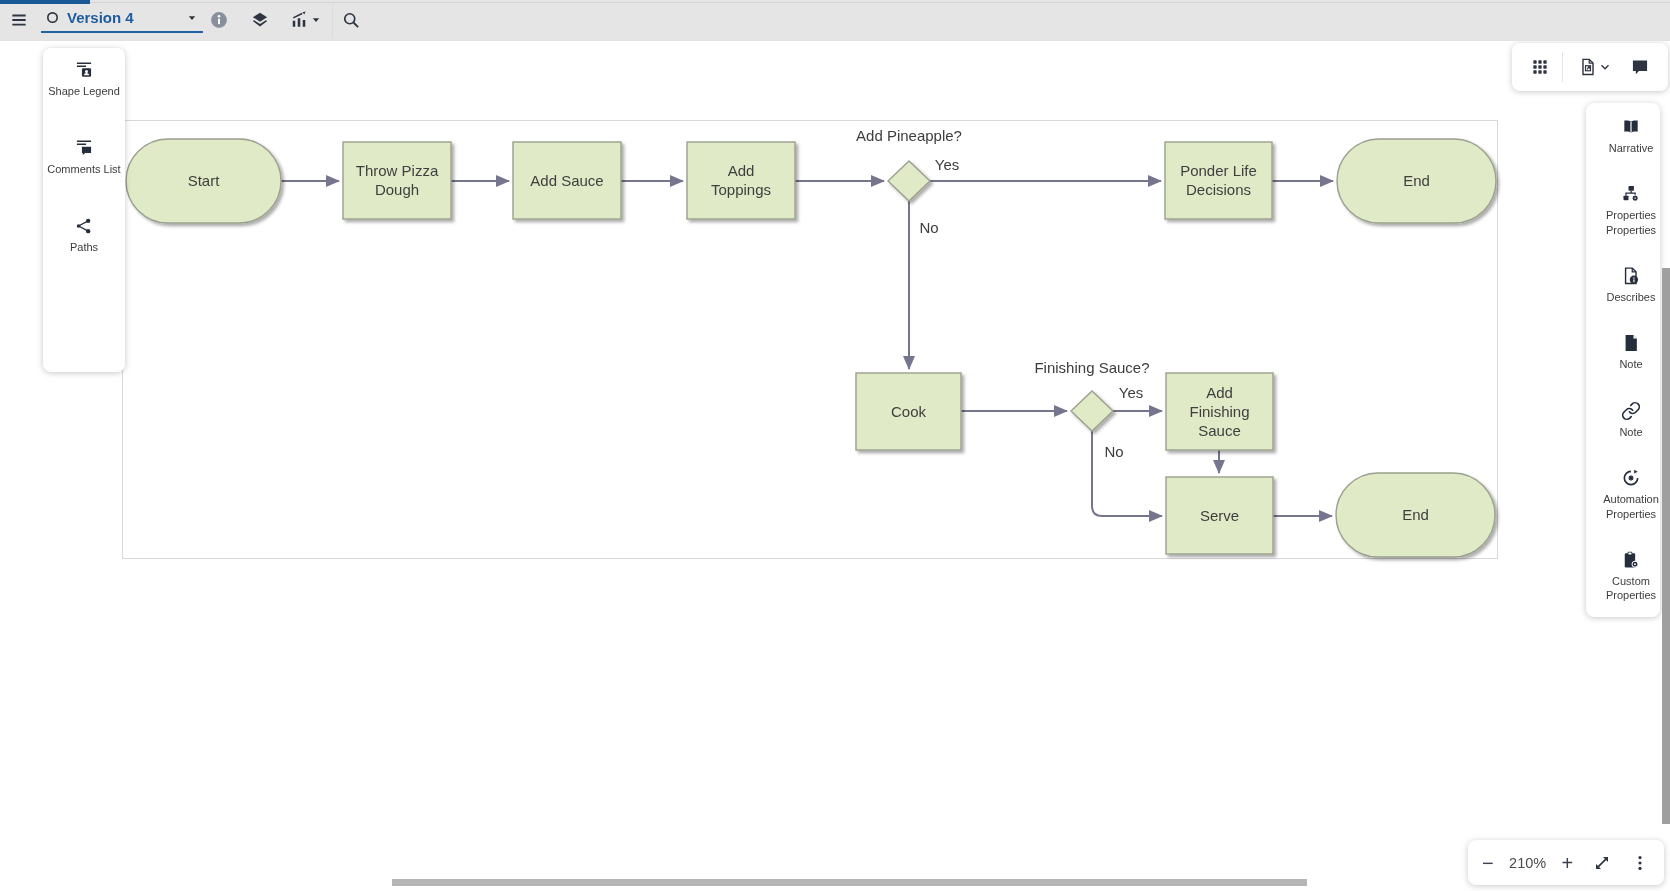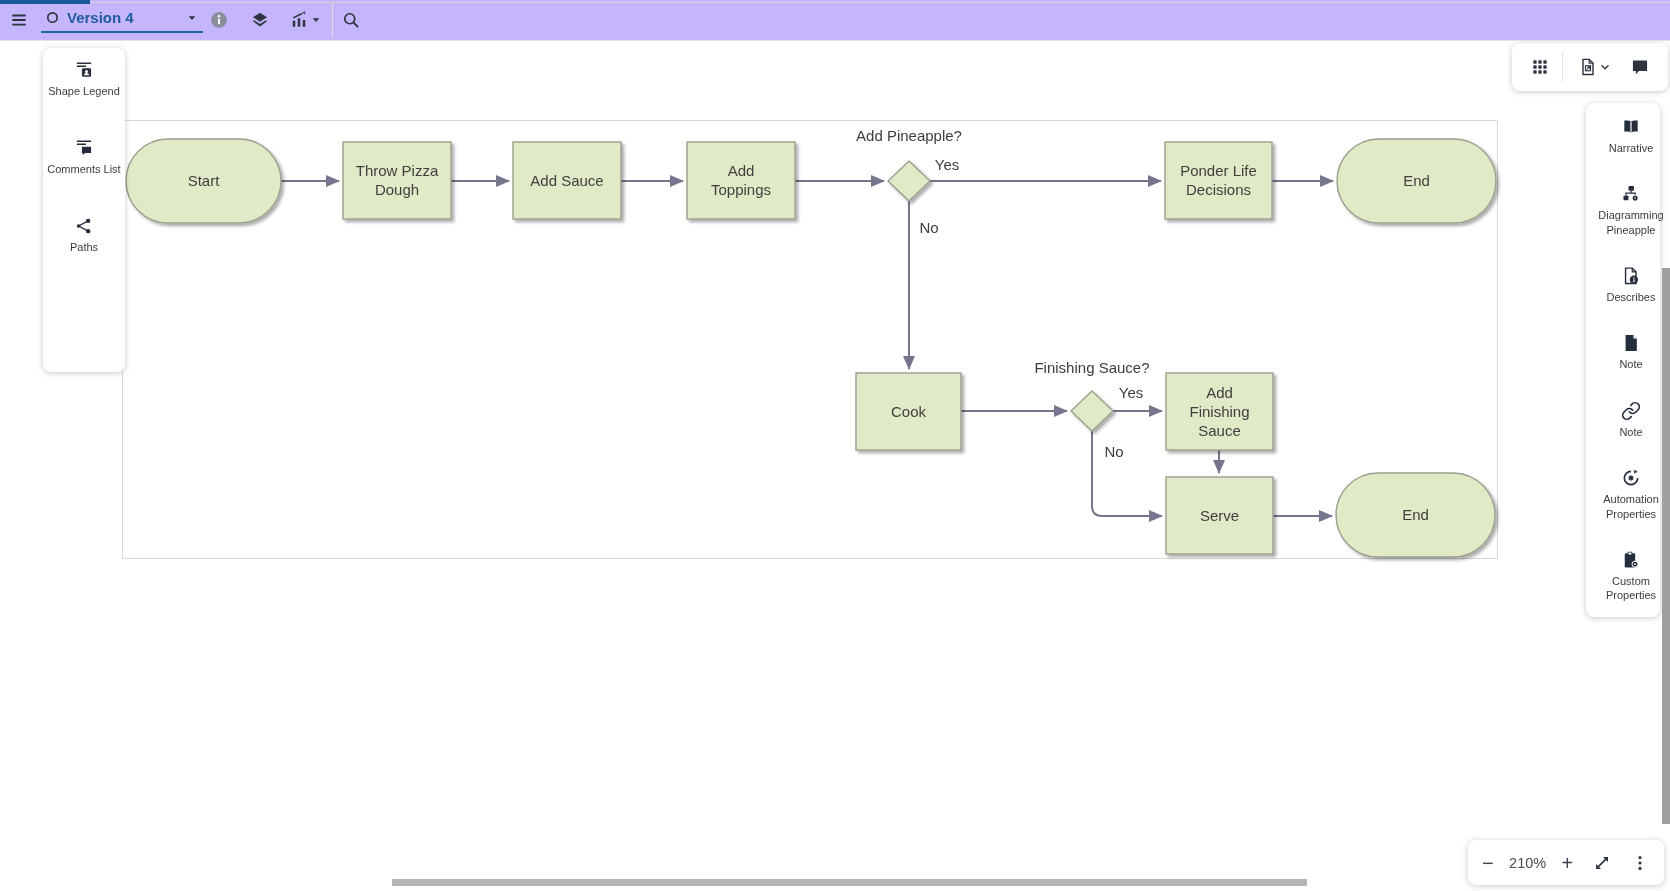--- a/index.html
+++ b/index.html
@@ -1,19 +1,19 @@
 <!DOCTYPE html>
 <html><head>
 <meta charset="utf-8">
 <style>
   html,body{margin:0;padding:0;background:#fff;}
   .stage{position:relative;width:1670px;height:891px;background:#ffffff;overflow:hidden;
          font-family:"Liberation Sans",sans-serif;color:#2e3440;}
   
-  .topbar{position:absolute;top:0;left:0;width:1670px;height:40px;background:#c4b5fd;
+  .topbar{position:absolute;top:0;left:0;width:1670px;height:40px;background:#e5e5e5;
           border-bottom:1px solid #e2e2e2;z-index:5;}
   .topline{position:absolute;top:2px;left:0;width:1670px;height:1px;background:#d4d4d4;z-index:6;}
   .bluebar{position:absolute;top:0;left:0;width:90px;height:4px;background:#1a5796;z-index:7;}
   button{background:none;border:none;padding:0;margin:0;cursor:pointer;color:#2e3440;font-family:inherit;}
   .tb-btn{position:absolute;width:26px;height:26px;display:flex;align-items:center;justify-content:center;}
   .ic{display:block;width:20px;height:20px;}
   .ic-sm{width:14px;height:14px;}
   .version-sel{position:absolute;left:41px;top:4px;width:162px;height:29px;display:flex;align-items:center;
                gap:7px;border-bottom:2px solid #2164a3;padding:0 4px;}
   .version-circ{width:15px;height:15px;flex:0 0 auto;}
@@ -216,21 +216,21 @@
         <span class="p-icon ic"><svg viewBox="0 0 24 24" width="100%" height="100%">
             <rect x="9" y="2.5" width="6.5" height="5.5" rx="0.8" fill="currentColor"></rect>
             <path d="M12.2 8v3M12.2 11H6v3M12.2 11h4.8v2" stroke="currentColor" stroke-width="1.5" fill="none"></path>
             <rect x="3" y="14" width="6" height="5.5" rx="0.8" fill="currentColor"></rect>
             <g stroke="currentColor" stroke-width="1.5">
               <path d="M17 13.8v6.4M13.8 17h6.4M14.7 14.7l4.6 4.6M19.3 14.7l-4.6 4.6"></path>
             </g>
             <circle cx="17" cy="17" r="2.4" fill="currentColor"></circle>
             <circle cx="17" cy="17" r="0.9" fill="#fff"></circle>
           </svg></span>
-        <span class="p-label">Diagramming Pineapple</span>
+        <span class="p-label">Properties Properties</span>
       </button>
       <button class="panel-item">
         <span class="p-icon ic"><svg viewBox="0 0 24 24" width="100%" height="100%">
             <path d="M5.5 2.5h8L18 7v14H5.5z" fill="none" stroke="currentColor" stroke-width="1.7"></path>
             <path d="M13.5 2.5V7H18" fill="none" stroke="currentColor" stroke-width="1.5"></path>
             <circle cx="15.5" cy="16.5" r="5" fill="currentColor"></circle>
             <circle cx="15.5" cy="14.4" r="0.9" fill="#fff"></circle>
             <rect x="14.8" y="15.8" width="1.4" height="3.7" rx="0.7" fill="#fff"></rect>
           </svg></span>
         <span class="p-label">Describes</span>

